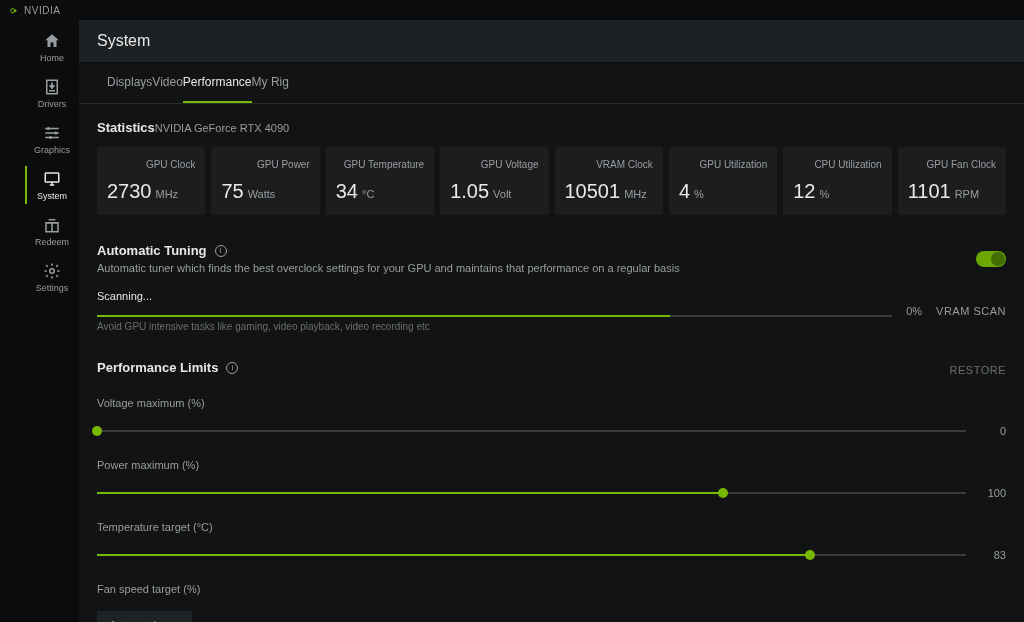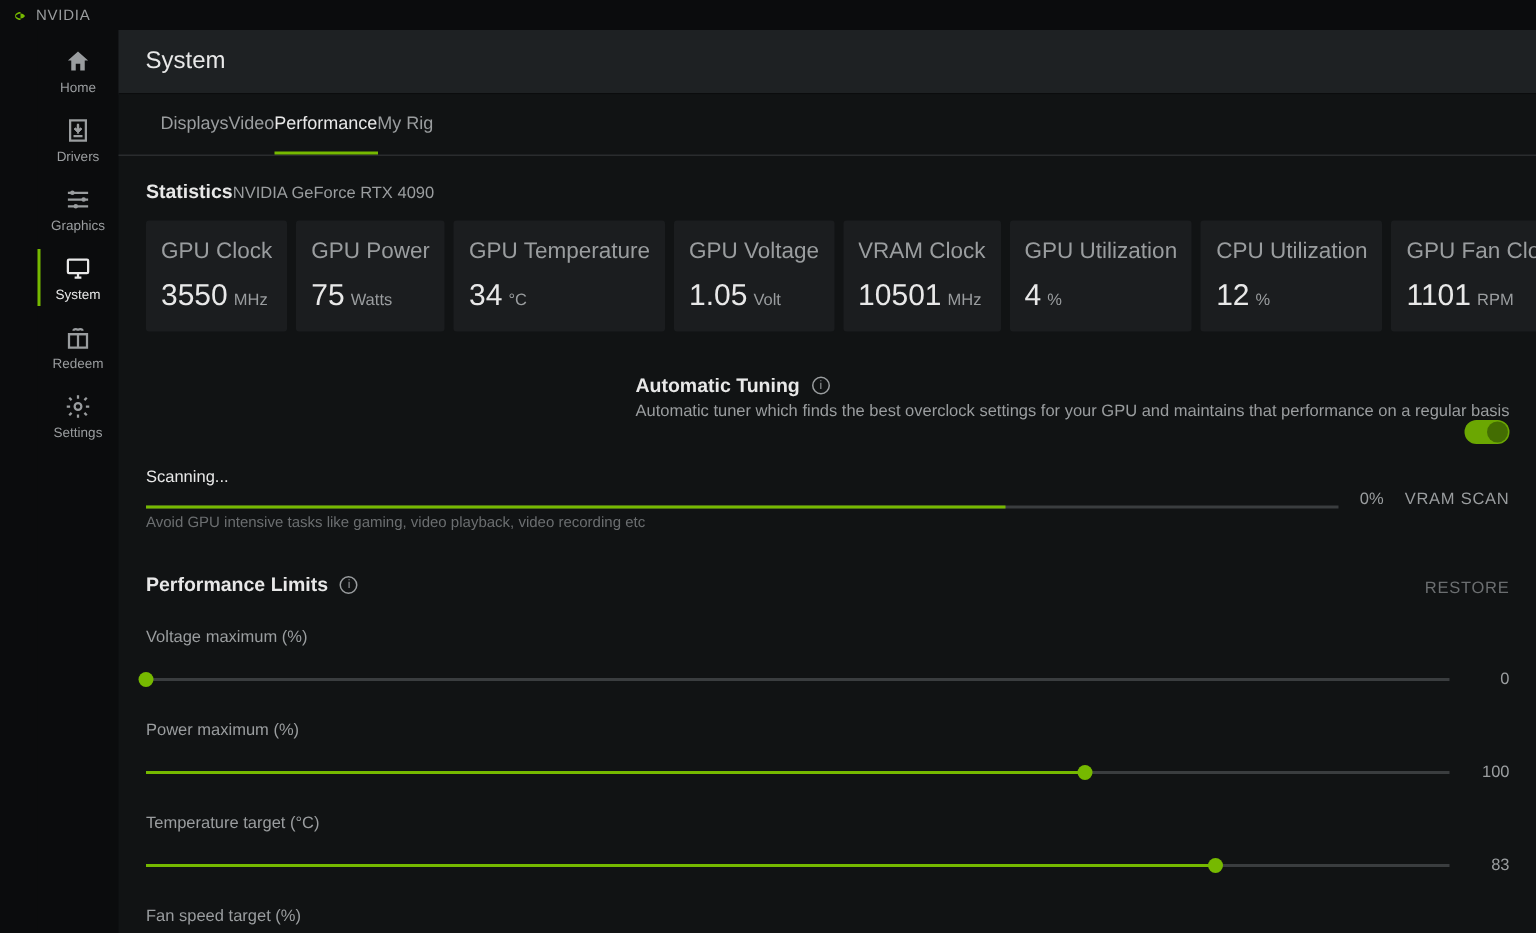--- a/index.html
+++ b/index.html
@@ -46,31 +46,31 @@
 
   .content{flex:1;overflow-y:auto;padding:16px 18px 24px 18px;}
   .content::-webkit-scrollbar{width:0;}
 
   
   .stats-head{display:flex;justify-content:flex-start;align-items:baseline;margin-bottom:12px;}
   .section-title{font-size:13px;font-weight:600;}
   .gpu-name{font-size:11px;color:var(--text-dim);}
   .stats-grid{display:grid;grid-template-columns:repeat(8,1fr);gap:6px;margin-bottom:28px;}
   .stat-card{background:var(--panel);border-radius:2px;padding:12px 10px;}
-  .stat-label{font-size:15px;color:var(--text-dim);margin-bottom:10px;white-space:nowrap;overflow:hidden;text-align:right;}
+  .stat-label{font-size:10px;color:var(--text-dim);margin-bottom:10px;white-space:nowrap;overflow:hidden;text-align:right;}
   .stat-value{display:flex;align-items:baseline;gap:4px;}
   .stat-num{font-size:20px;font-weight:500;color:var(--text);}
   .stat-unit{font-size:11px;color:var(--text-dim);}
 
   
   .section{margin-bottom:28px;}
   .section-head{display:flex;align-items:center;gap:8px;margin-bottom:4px;}
   .section-head .info-icon{width:12px;height:12px;border-radius:50%;border:1px solid var(--text-dim);display:inline-flex;align-items:center;justify-content:center;font-size:8px;color:var(--text-dim);}
   .section-desc{font-size:11px;color:var(--text-dim);}
-  .tuning-head-row{display:flex;align-items:flex-end;justify-content:space-between;flex-direction:column;}
+  .tuning-head-row{display:flex;align-items:center;justify-content:space-between;}
   .toggle{width:30px;height:16px;background:var(--accent);border-radius:8px;position:relative;cursor:pointer;opacity:0.9;}
   .toggle .knob{position:absolute;right:1px;top:1px;width:14px;height:14px;background:#4a7800;border-radius:50%;}
 
   .scan-row{display:flex;align-items:center;gap:14px;margin-top:16px;}
   .scan-bar-wrap{flex:1;}
   .scan-label{font-size:11px;color:var(--text);margin-bottom:13px;}
   .scan-track{height:2px;background:var(--track);position:relative;margin-top:6px;}
   .scan-fill{position:absolute;left:0;top:0;height:100%;width:72%;background:var(--accent);}
   .scan-hint{font-size:10px;color:var(--text-dimmer);margin-top:4px;}
   .scan-pct{font-size:11px;color:var(--text-dim);}
@@ -164,21 +164,21 @@
     <div class="content">
 
       <div class="stats-head">
         <div class="section-title">Statistics</div>
         <div class="gpu-name">NVIDIA GeForce RTX 4090</div>
       </div>
       <div class="stats-grid" id="stats-grid">
           <div class="stat-card">
             <div class="stat-label">GPU Clock</div>
             <div class="stat-value">
-              <span class="stat-num">3550</span>
+              <span class="stat-num">2730</span>
               <span class="stat-unit">MHz</span>
             </div>
           </div>
           <div class="stat-card">
             <div class="stat-label">GPU Power</div>
             <div class="stat-value">
               <span class="stat-num">75</span>
               <span class="stat-unit">Watts</span>
             </div>
           </div>

